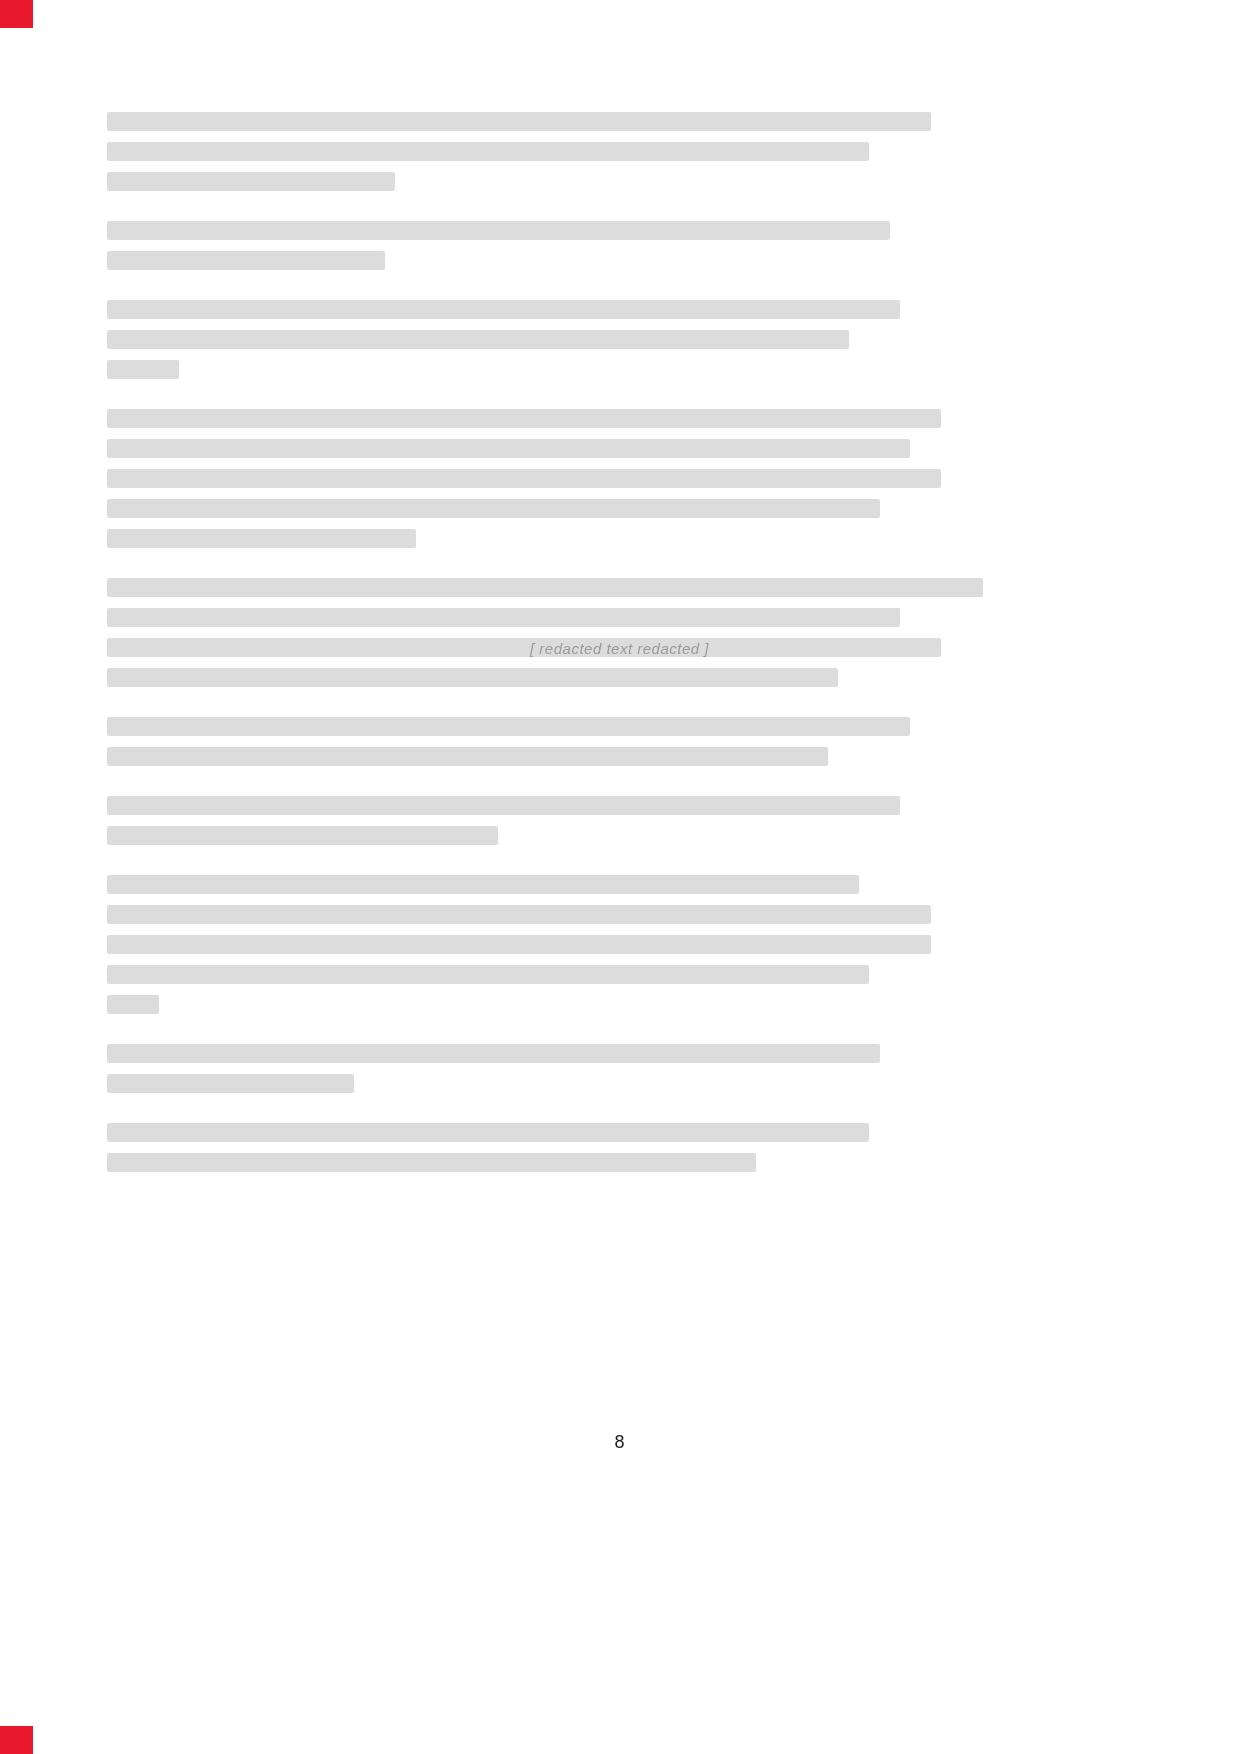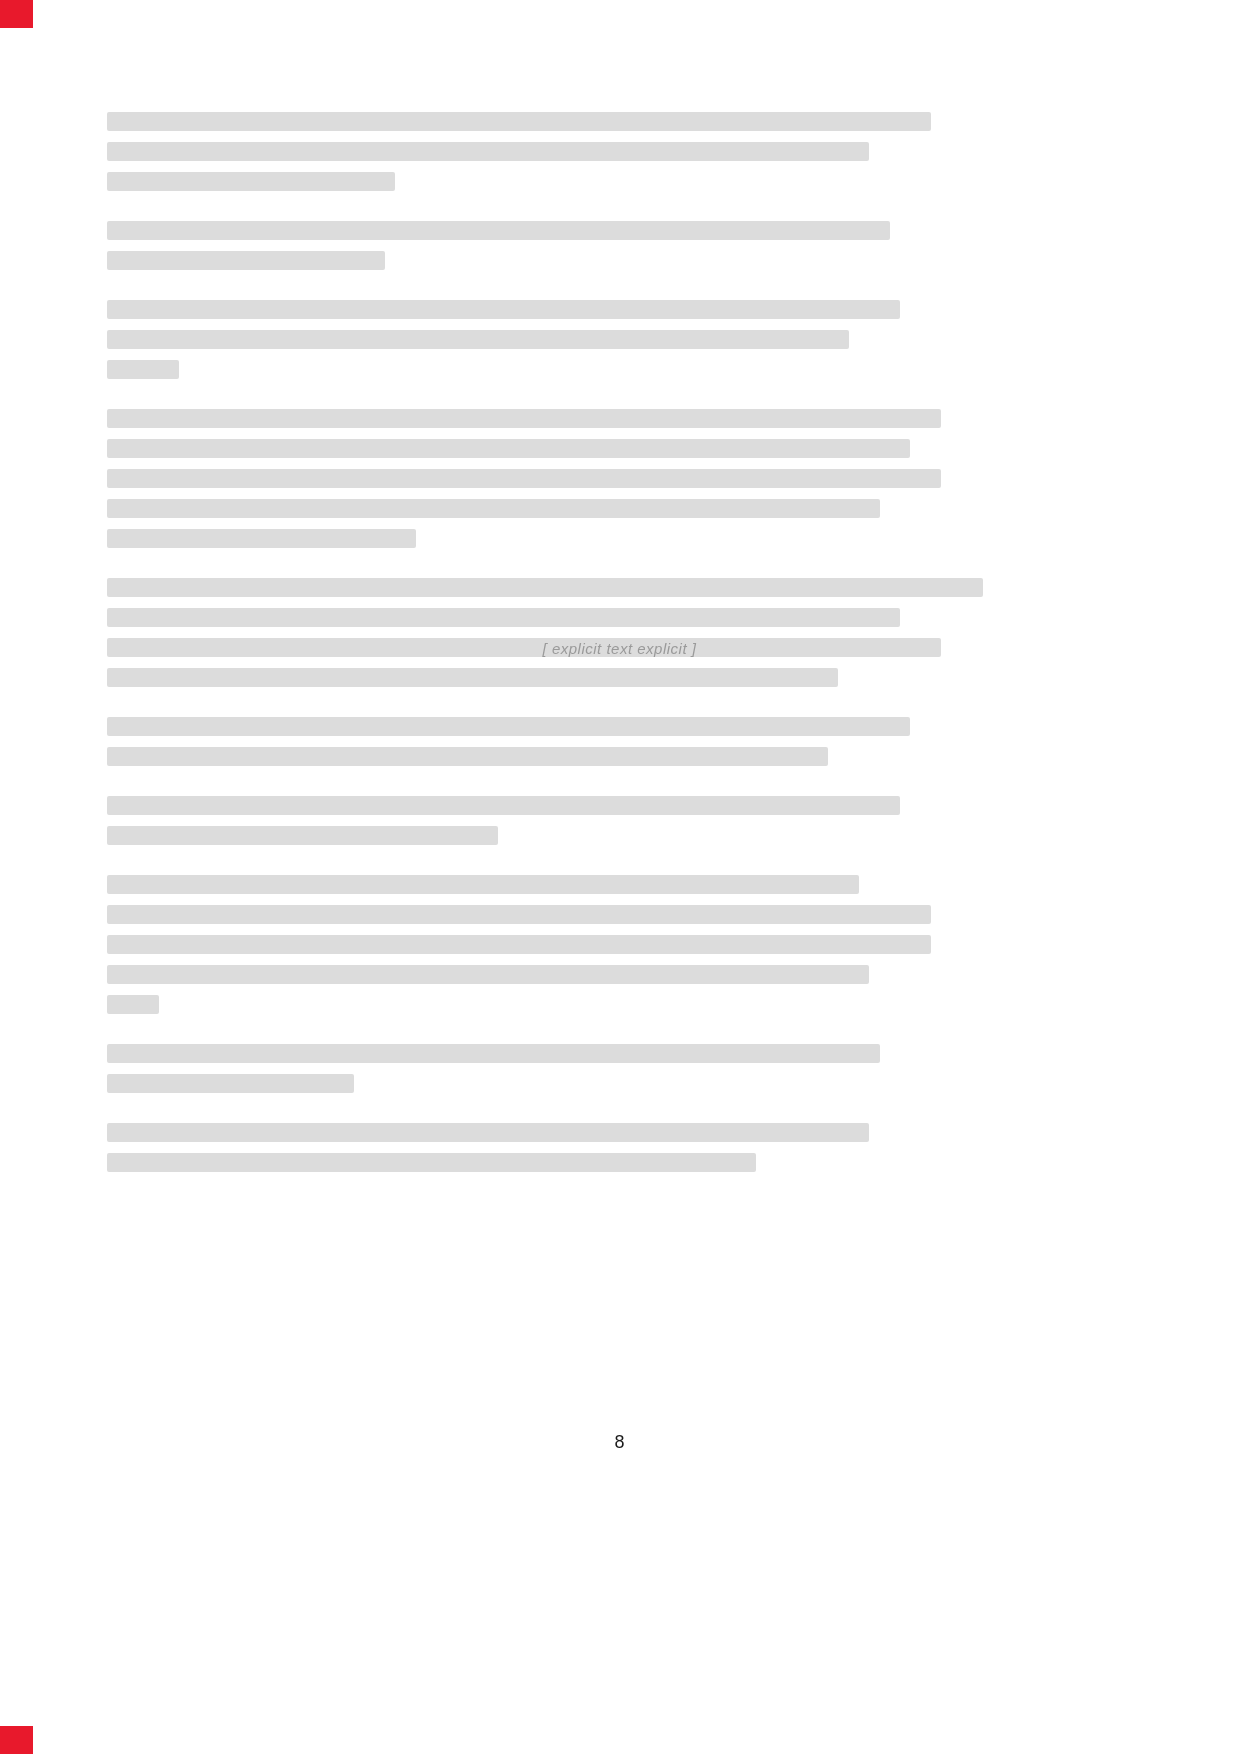--- a/index.html
+++ b/index.html
@@ -113,19 +113,19 @@
       <div class="par">
         <div class="line" style="width: 75%; background: rgb(220, 220, 220);"></div>
         <div class="line" style="width: 24%; background: rgb(220, 220, 220);"></div>
       </div>
       <div class="par">
         <div class="line" style="width: 74%; background: rgb(220, 220, 220);"></div>
         <div class="line" style="width: 63%; background: rgb(220, 220, 220);"></div>
       </div>
     </div>
 
-  <div class="redaction-notice">[ explicit text explicit ]</div>
+  <div class="redaction-notice">[ redacted text redacted ]</div>
 
   <div class="page-number">8</div>
 
   <div class="corner-mark bottom" style="background: rgb(232, 25, 44);"></div>
 
 </div>
 
 </body></html>

